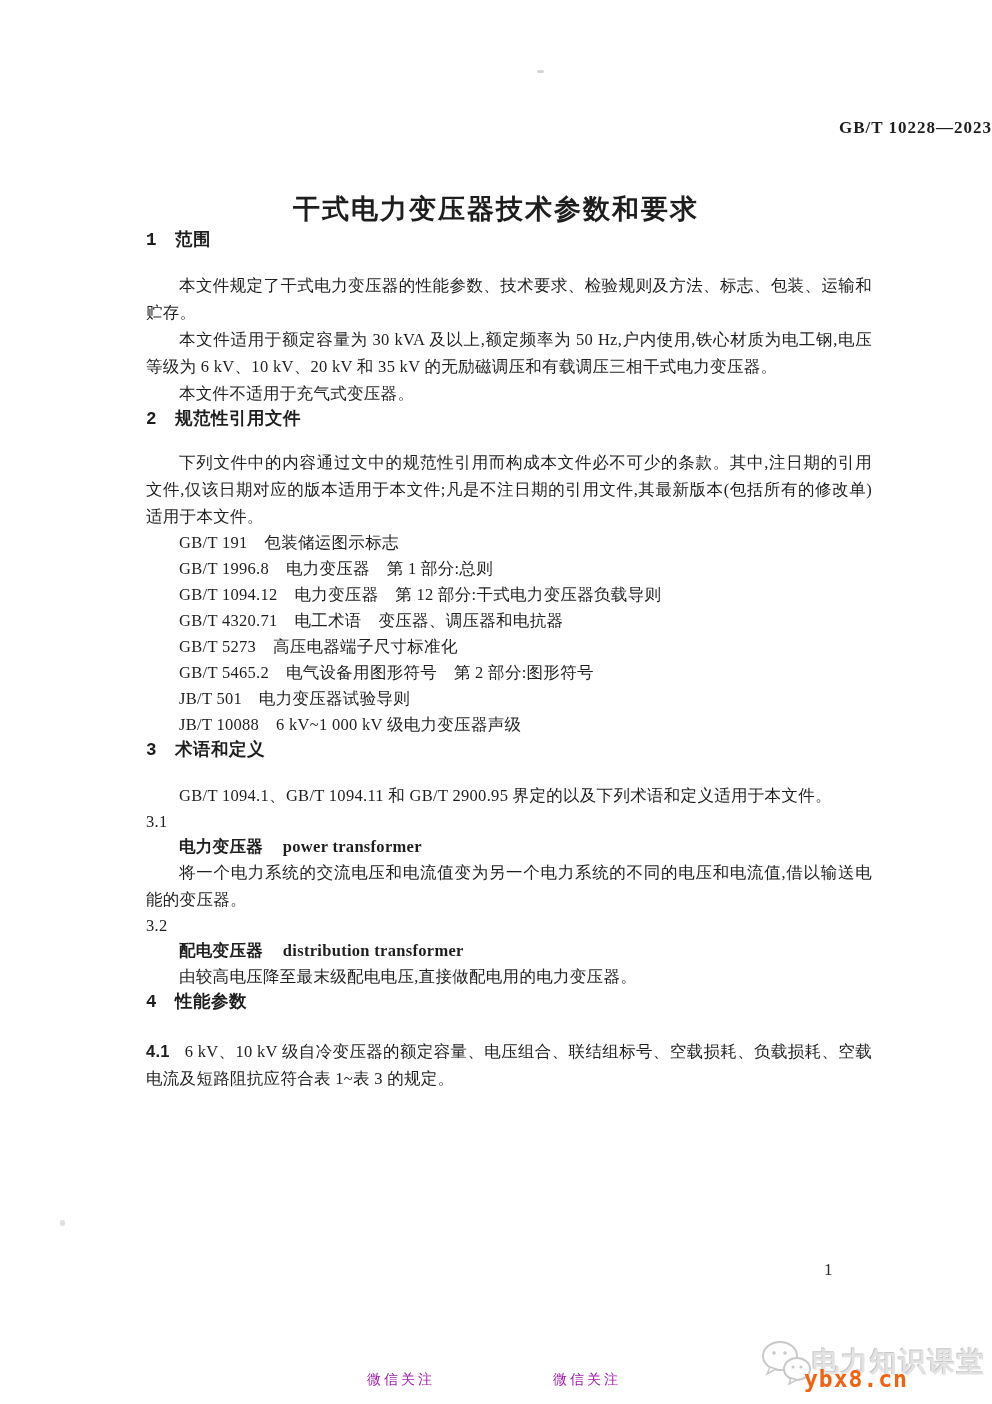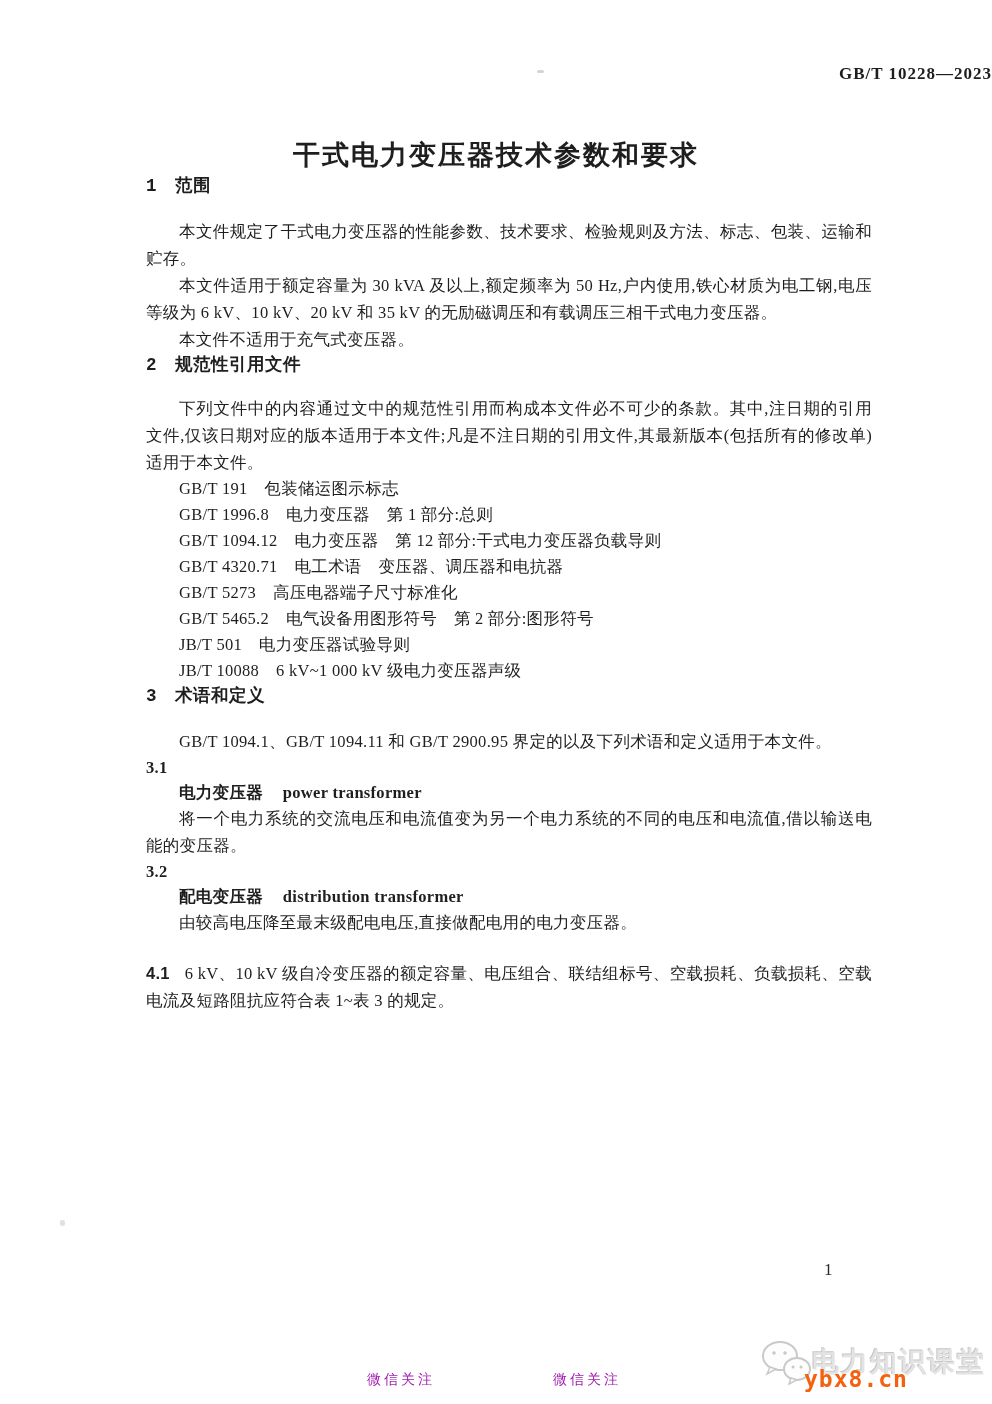--- a/index.html
+++ b/index.html
@@ -3,21 +3,21 @@
 <meta charset="utf-8">
 <style>
   html,body{margin:0;padding:0;background:#e9e9e9;}
   .page{
     position:relative; width:992px; height:1404px; background:#ffffff;
     color:#1e1e1e; overflow:hidden; margin:0 auto;
     font-family:"Liberation Serif", serif;
   }
   .content{ padding:0 120px 0 146px; }
   .doc-code{
-    padding-top:64px; text-align:right;
+    padding-top:118px; text-align:right;
     font-family:"Liberation Serif", serif;
     font-weight:bold; font-size:17px; line-height:20px; letter-spacing:1px;
   }
   h1.title{
     margin:52px 0 0 0; text-align:center;
     font-family:"Liberation Sans", sans-serif;
     font-size:27px; line-height:38px; font-weight:bold; letter-spacing:2px;
   }
   h2.sec{
     font-family:Liberation Mono, monospace;
@@ -30,21 +30,21 @@
   .sec4{ margin-top:26px; }
   p{ margin:0; font-size:16.5px; line-height:27px; text-align:justify; letter-spacing:0.3px; }
   p.indent{ text-indent:2em; }
   .mt20{ margin-top:20px; }
   .mt18{ margin-top:18px; }
   .refs{ margin:0; }
   .ref-line{
     font-size:16.5px; line-height:26px; padding-left:2em;
     letter-spacing:0.3px;
   }
-  .term-num{ font-size:16.5px; line-height:25px;font-weight:bold; }
+  .term-num{ font-size:16.5px; line-height:25px; }
   .term-line{
     padding-left:2em; font-weight:bold; line-height:25px;
     font-family:"Liberation Serif", serif;
   }
   .term-en{ margin-left:1.2em; }
   .clause-41{ margin-top:24px; }
   .clause-num{ font-weight:bold; margin-right:0.9em; font-family:"Liberation Sans", sans-serif; }
   .page-number{
     position:absolute; left:824px; top:1260px;
     font-size:17px; color:#2a2a2a;
@@ -114,20 +114,21 @@
       <span>电力变压器</span><span class="term-en">power transformer</span>
     </p>
     <p class="indent">将一个电力系统的交流电压和电流值变为另一个电力系统的不同的电压和电流值,借以输送电能的变压器。</p>
 
     <p class="term-num">3.2</p>
     <p class="term-line">
       <span>配电变压器</span><span class="term-en">distribution transformer</span>
     </p>
     <p class="indent">由较高电压降至最末级配电电压,直接做配电用的电力变压器。</p>
 
+    <h2 class="sec sec4">4　性能参数</h2>
     <p class="clause-41">
       <span class="clause-num">4.1</span><span>6 kV、10 kV 级自冷变压器的额定容量、电压组合、联结组标号、空载损耗、负载损耗、空载电流及短路阻抗应符合表 1~表 3 的规定。</span>
     </p>
 
   </div>
 
   <div class="page-number">1</div>
 
   <div class="wm-follow left">微信关注</div>
   <div class="wm-follow right">微信关注</div>

